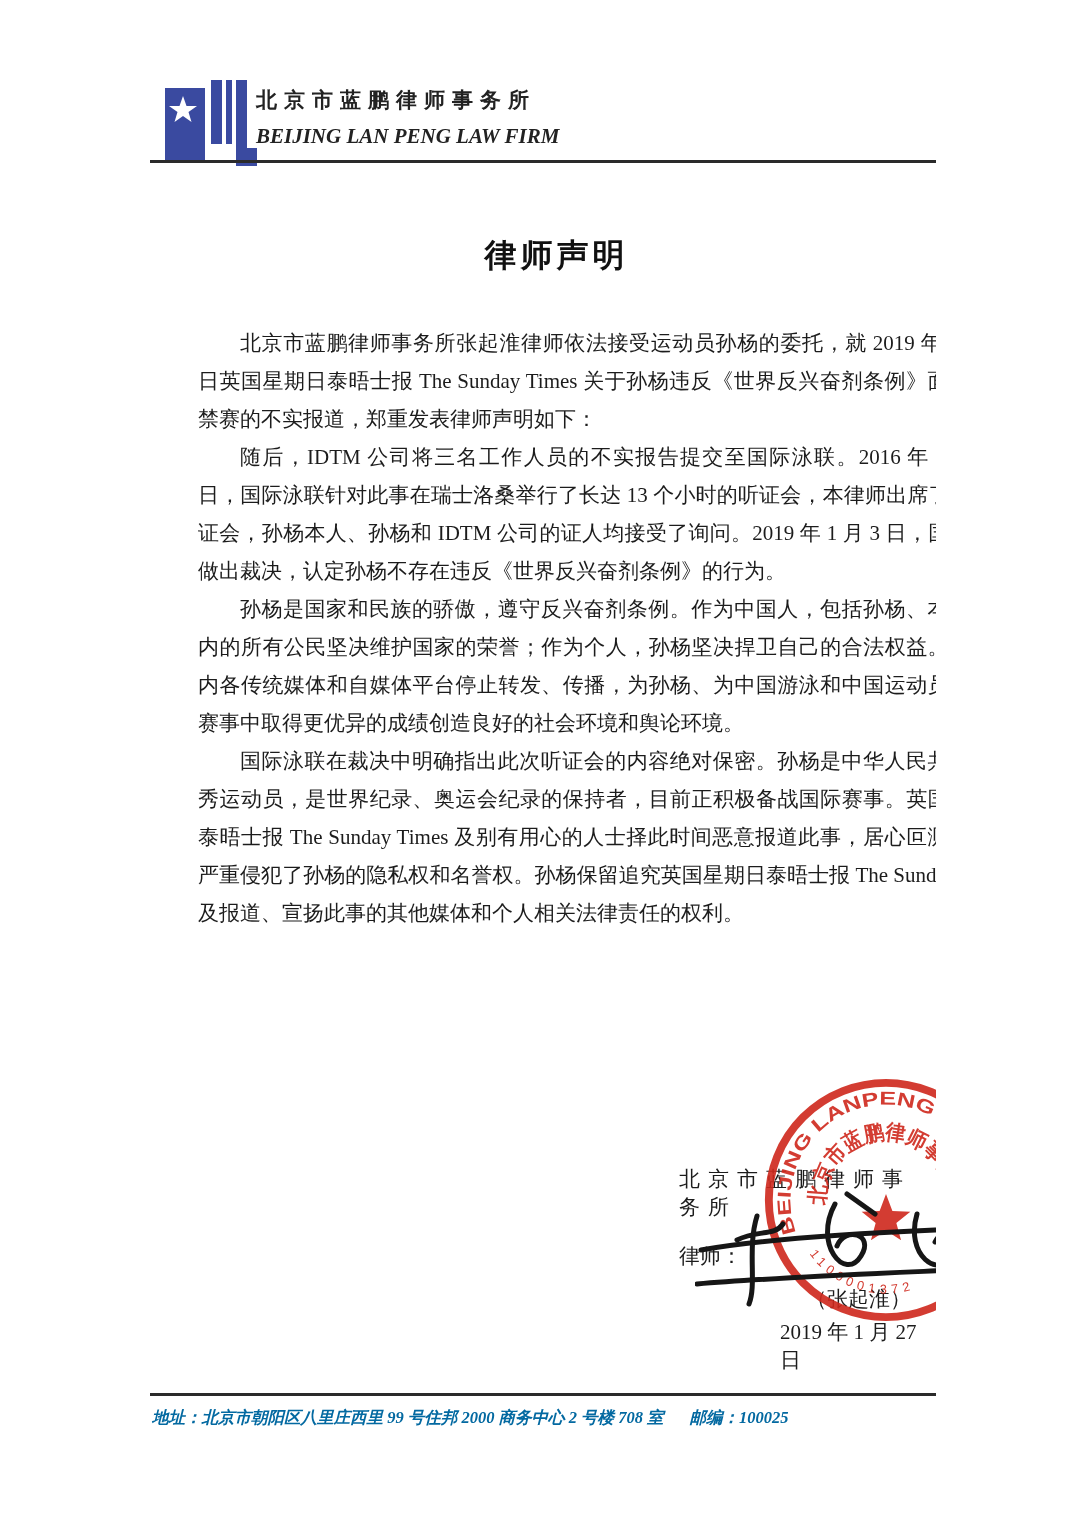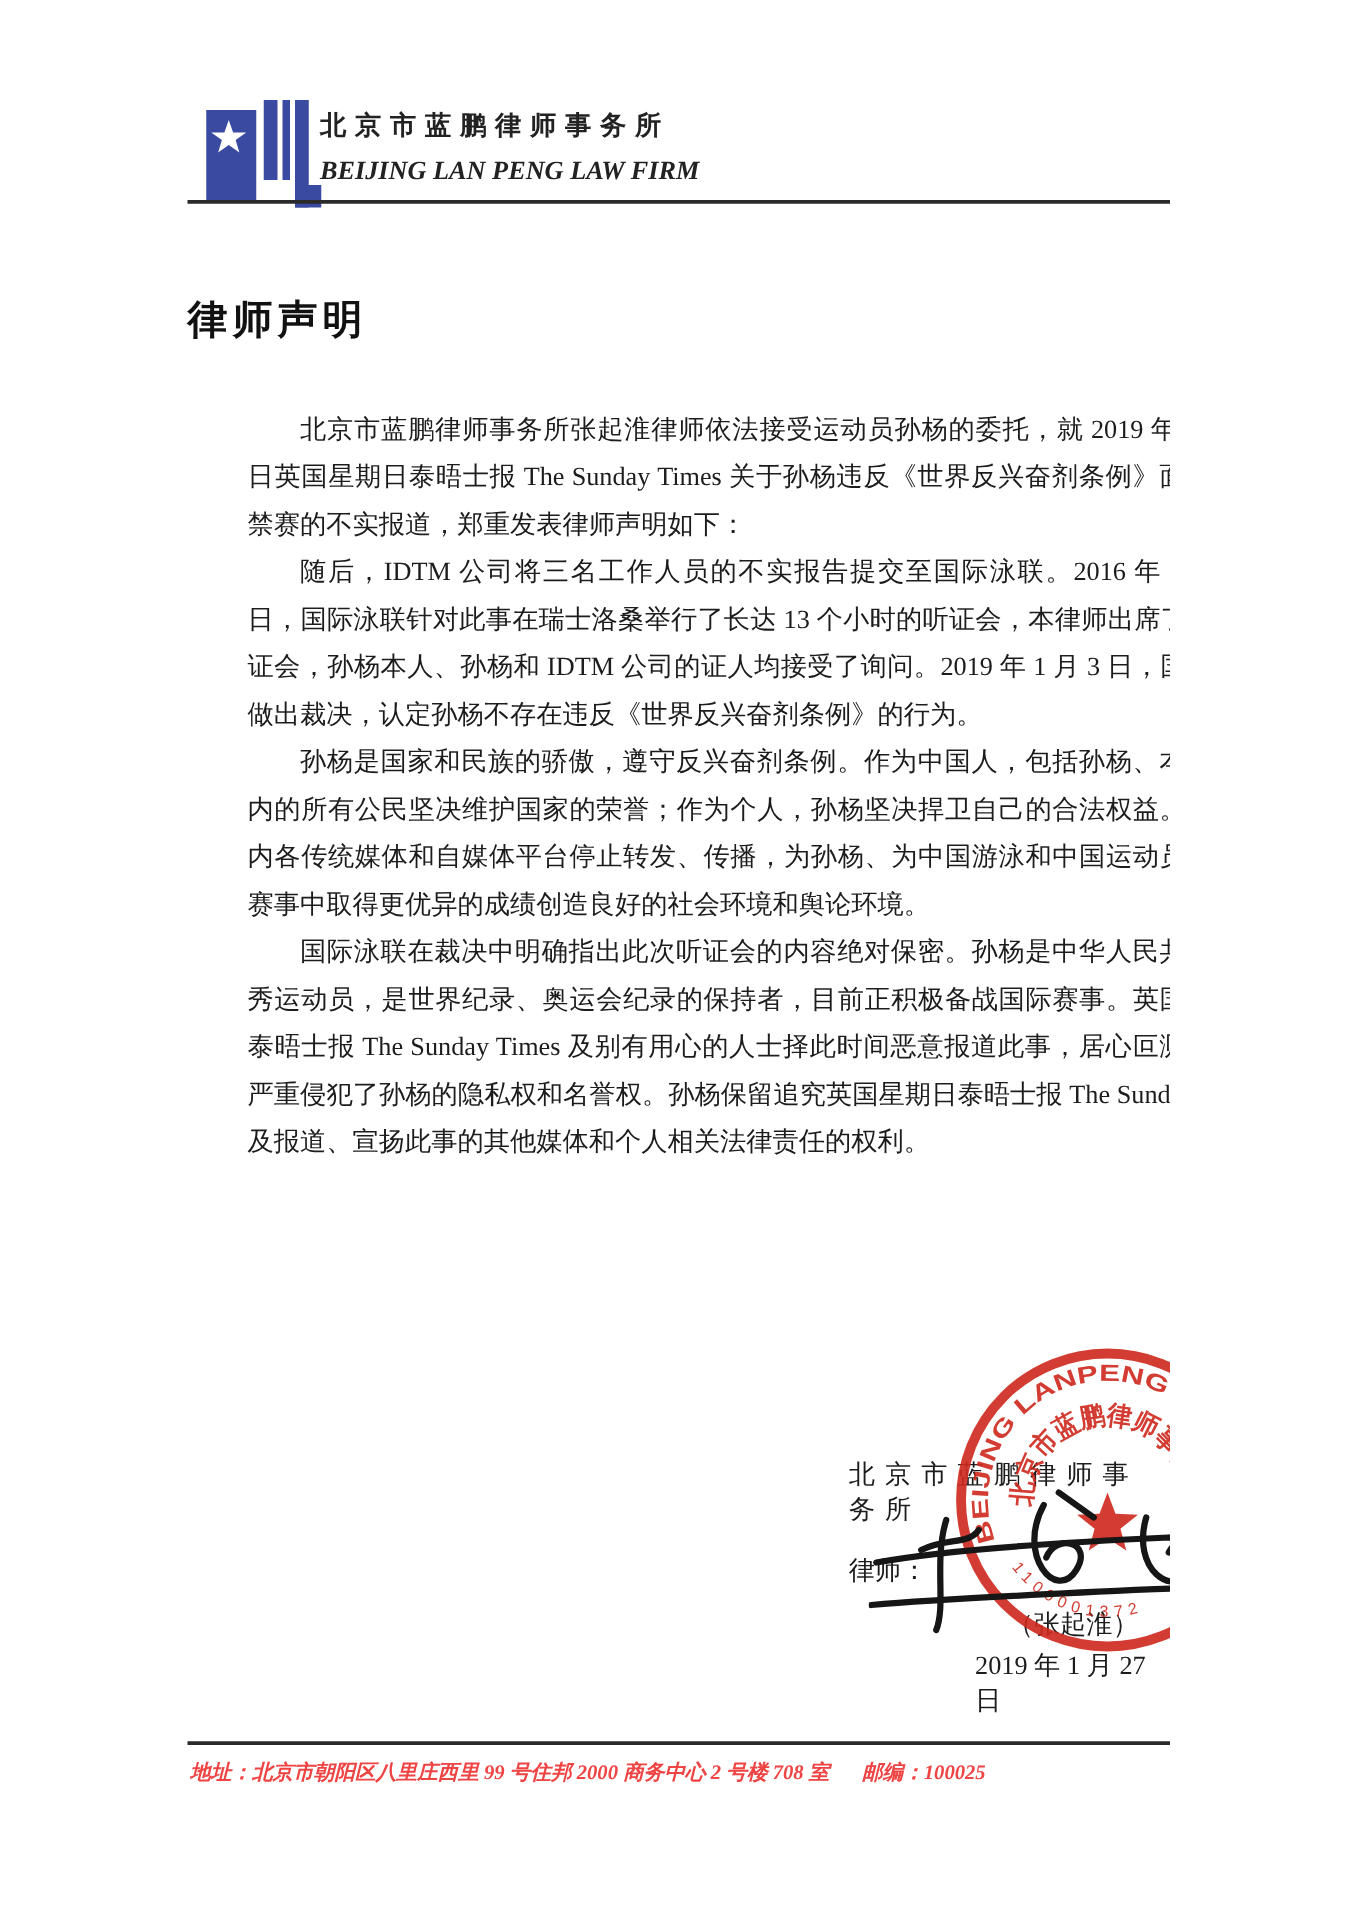--- a/index.html
+++ b/index.html
@@ -9,21 +9,21 @@
   
   .header-logo{position:absolute;left:163px;top:80px;width:96px;height:90px;}
   .header-names{position:absolute;left:256px;top:86px;}
   .firm-zh{font-family:"Liberation Sans","DejaVu Sans",sans-serif;font-weight:bold;
            font-size:21px;letter-spacing:7px;color:#222;}
   .firm-en{font-style:italic;font-weight:bold;font-size:21px;margin-top:10px;color:#222;
            font-family:"Liberation Serif","DejaVu Serif",serif;text-align:right;}
   .header-rule{position:absolute;left:150px;top:160px;width:813px;height:3px;background:#2a2a2a;}
 
   
-  .doc-title{position:absolute;left:150px;top:234px;width:813px;text-align:left;
+  .doc-title{position:absolute;left:150px;top:234px;width:813px;text-align:center;
              font-family:"Liberation Sans","DejaVu Sans",sans-serif;
              font-weight:bold;font-size:32px;letter-spacing:4px;color:#111;}
 
   
   .body-text{position:absolute;left:150px;top:324px;width:815px;margin-left:48px;}
   .body-text p{margin:0;font-size:21px;line-height:38px;text-indent:2em;
                text-align:justify;color:#1c1c1c;}
 
   
   .closing-firm{position:absolute;left:679px;top:1165px;font-size:21px;letter-spacing:8px;color:#1c1c1c;}
@@ -32,21 +32,21 @@
   .closing-date{position:absolute;left:780px;top:1318px;font-size:21px;color:#1c1c1c;}
 
   
   .stamp{position:absolute;left:758px;top:1072px;width:256px;height:256px;opacity:.9;}
   .signature{position:absolute;left:695px;top:1188px;width:322px;height:132px;}
 
   
   .footer-rule{position:absolute;left:150px;top:1393px;width:816px;height:3px;background:#2a2a2a;}
   .page-number{position:absolute;left:1006px;top:1396px;font-size:17px;color:#333;}
   .footer{position:absolute;left:152px;top:1402px;width:830px;
-          font-style:italic;font-weight:bold;font-size:16.5px;line-height:31px;color:#ef4444;}
+          font-style:italic;font-weight:bold;font-size:16.5px;line-height:31px;color:#0369a1;}
   .footer .gap{display:inline-block;width:26px;}
   .footer .gap-sm{display:inline-block;width:18px;}
 
   
   .watermark{position:absolute;left:898px;top:1468px;display:flex;align-items:center;}
   .wm-text{font-size:35px;font-weight:bold;color:#dcdcdc;letter-spacing:1px;
            font-family:"Liberation Sans","DejaVu Sans",sans-serif;}
 </style>
 </head>
 <body>

